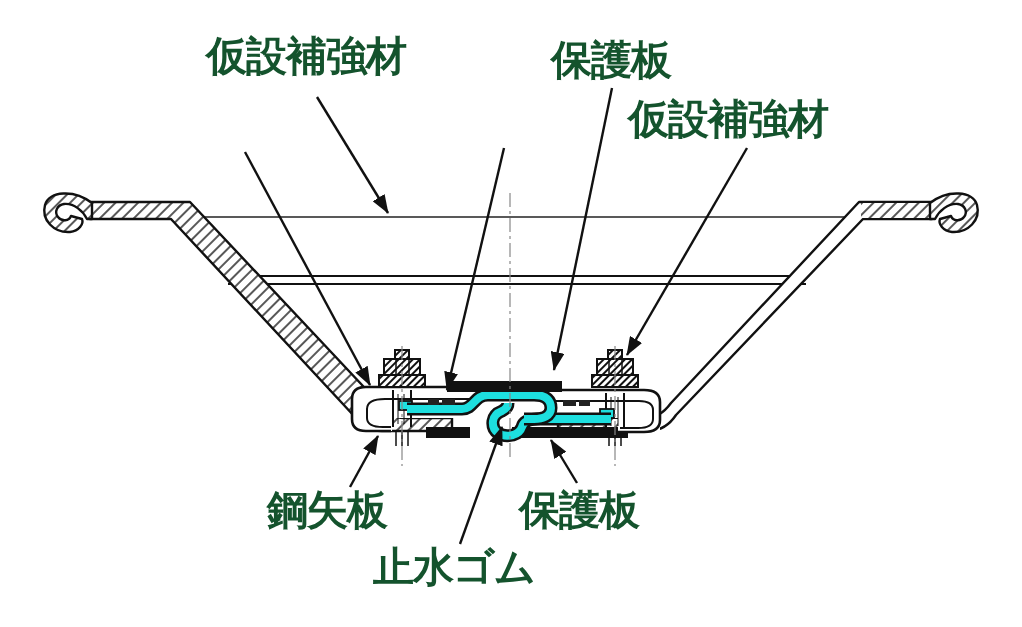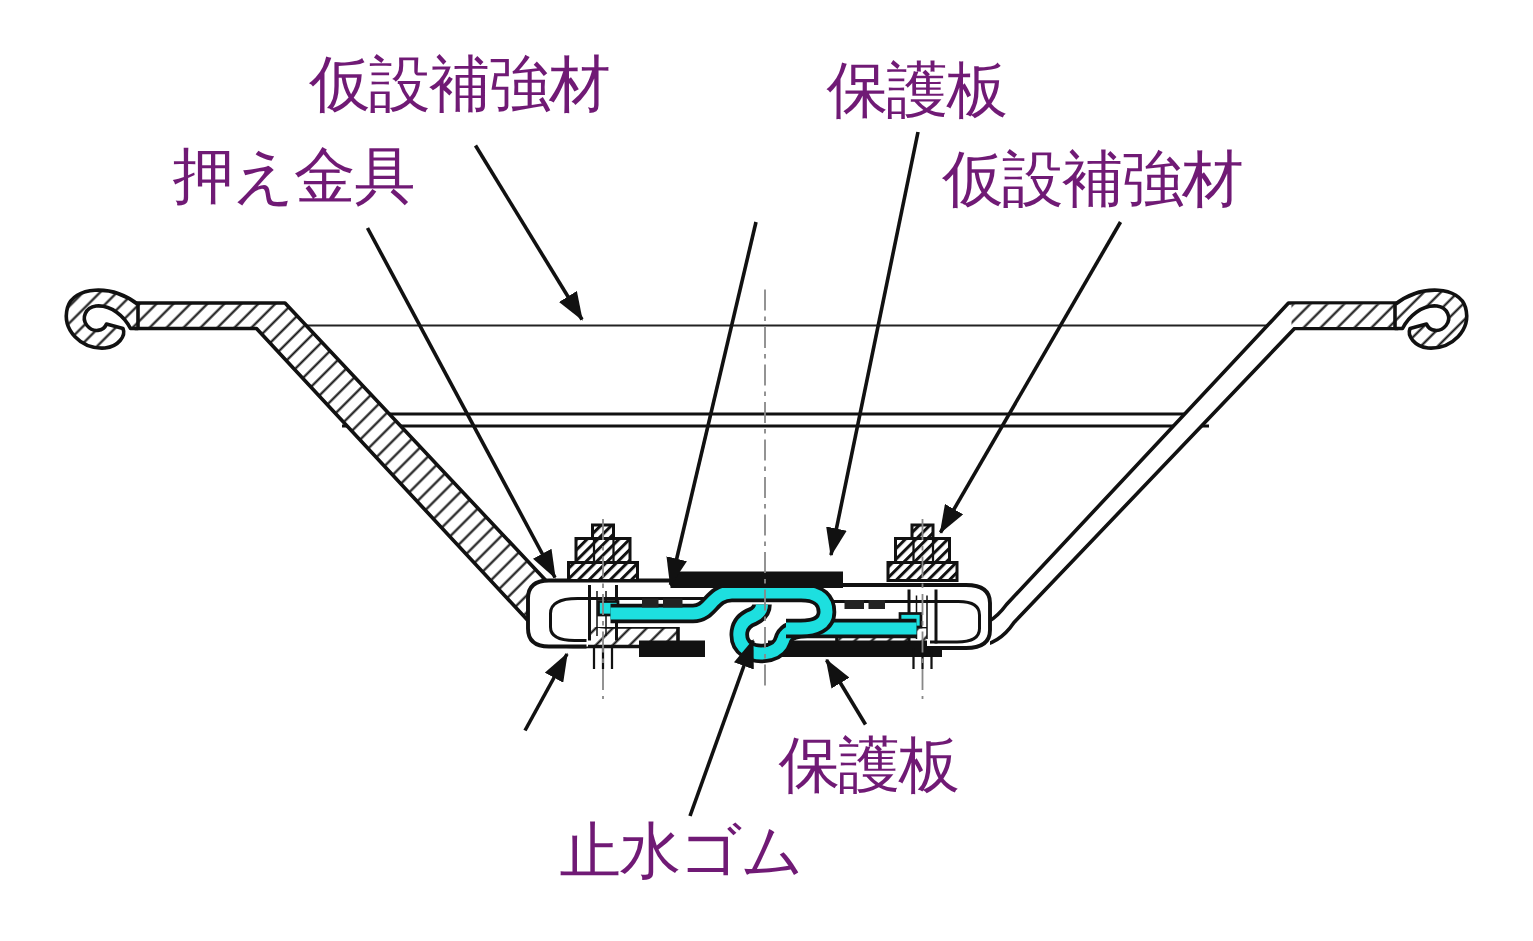--- a/index.html
+++ b/index.html
@@ -7,22 +7,22 @@
     position:relative;
     width:1022px;height:627px;
     background:#ffffff;
     font-family:"Liberation Sans","DejaVu Sans",sans-serif;
     overflow:hidden;
   }
   .canvas svg{position:absolute;left:0;top:0;}
   .lbl{
     position:absolute;
     font-size:41px;
-    font-weight:400;
-    color:#701a75;
+    font-weight:700;
+    color:#14532d;
     letter-spacing:-1px;
     line-height:1;
     white-space:nowrap;
     user-select:none;
   }
 </style>
 </head>
 <body>
 
 <div class="canvas">
@@ -150,17 +150,17 @@
       <line x1="612" y1="88" x2="554" y2="370" marker-end="url(#arrow)"></line>
       <line x1="747" y1="148" x2="627" y2="355" marker-end="url(#arrow)"></line>
       <line x1="350" y1="487" x2="378" y2="436" marker-end="url(#arrow)"></line>
       <line x1="460" y1="544" x2="502" y2="427" marker-end="url(#arrow)"></line>
       <line x1="577" y1="483" x2="551" y2="440" marker-end="url(#arrow)"></line>
     </g>
   </svg>
 
   <div class="lbl" style="left:206px;top:36px;">仮設補強材</div>
   <div class="lbl" style="left:551px;top:40px;">保護板</div>
-  <div class="lbl" style="left:115px;top:97px;">押え金具</div>
   <div class="lbl" style="left:628px;top:99px;">仮設補強材</div>
+  <div class="lbl" style="left:267px;top:490px;">鋼矢板</div>
   <div class="lbl" style="left:519px;top:490px;">保護板</div>
   <div class="lbl" style="left:373px;top:547px;">止水ゴム</div>
 </div>
 
 </body></html>

